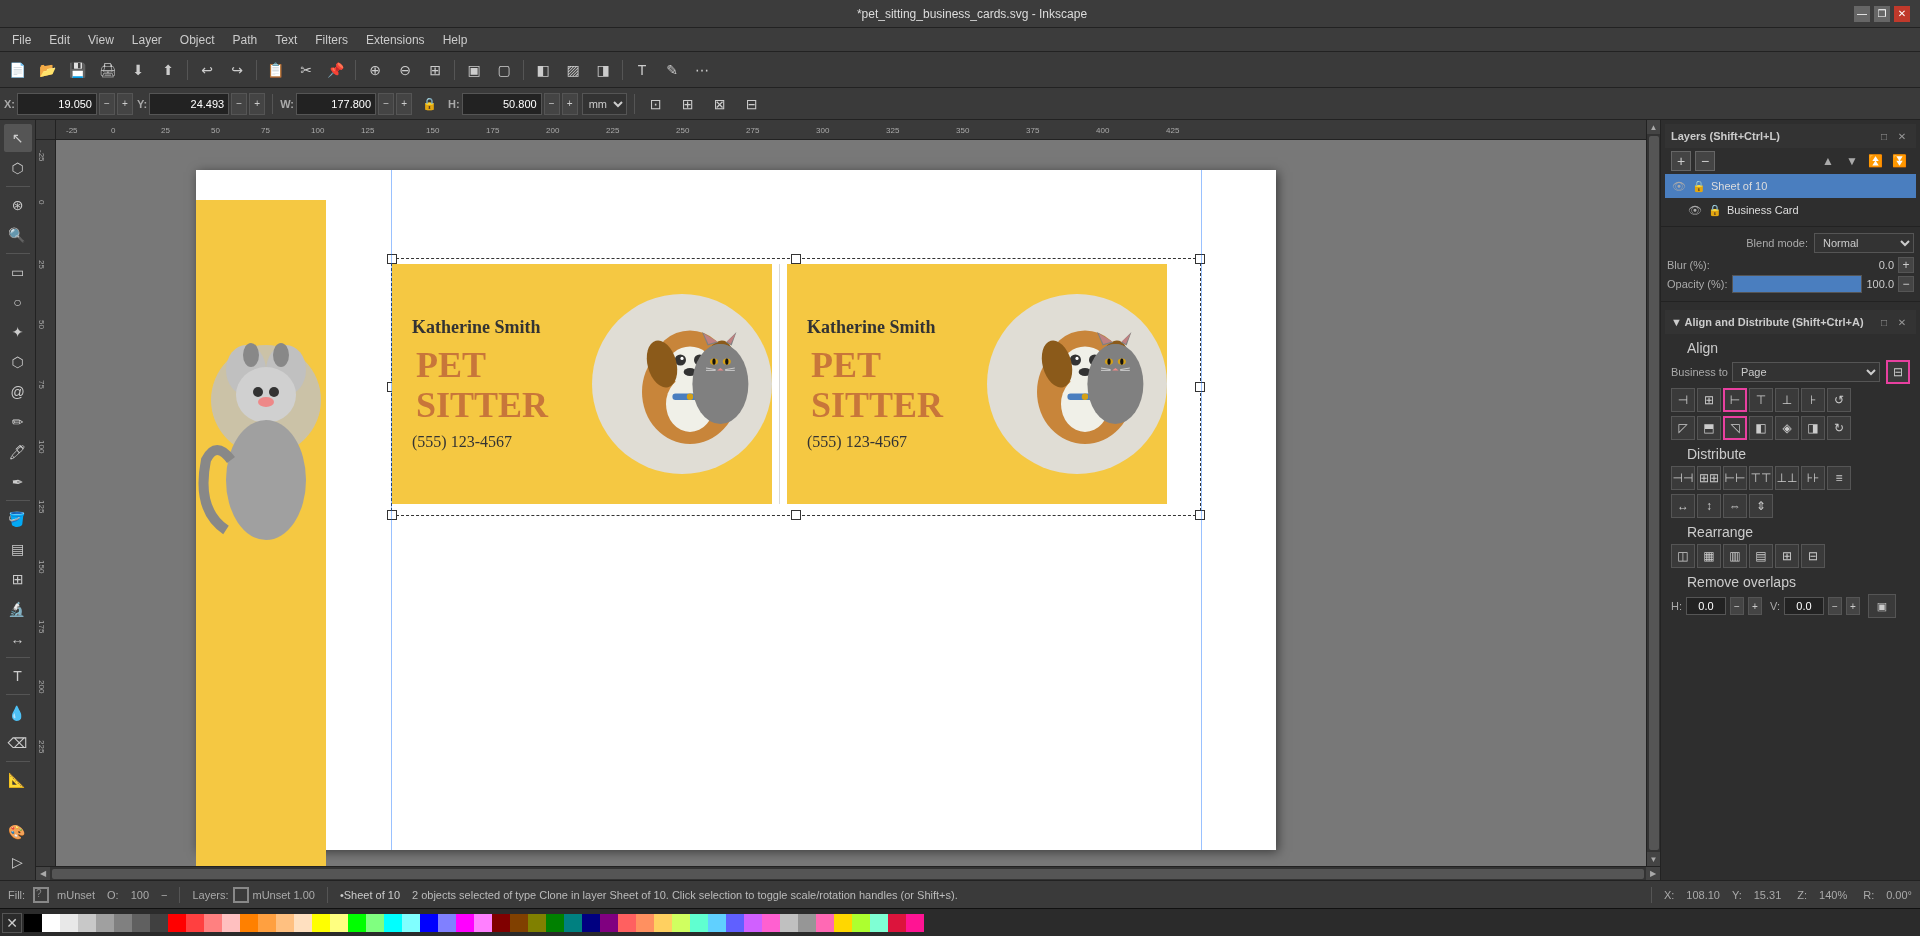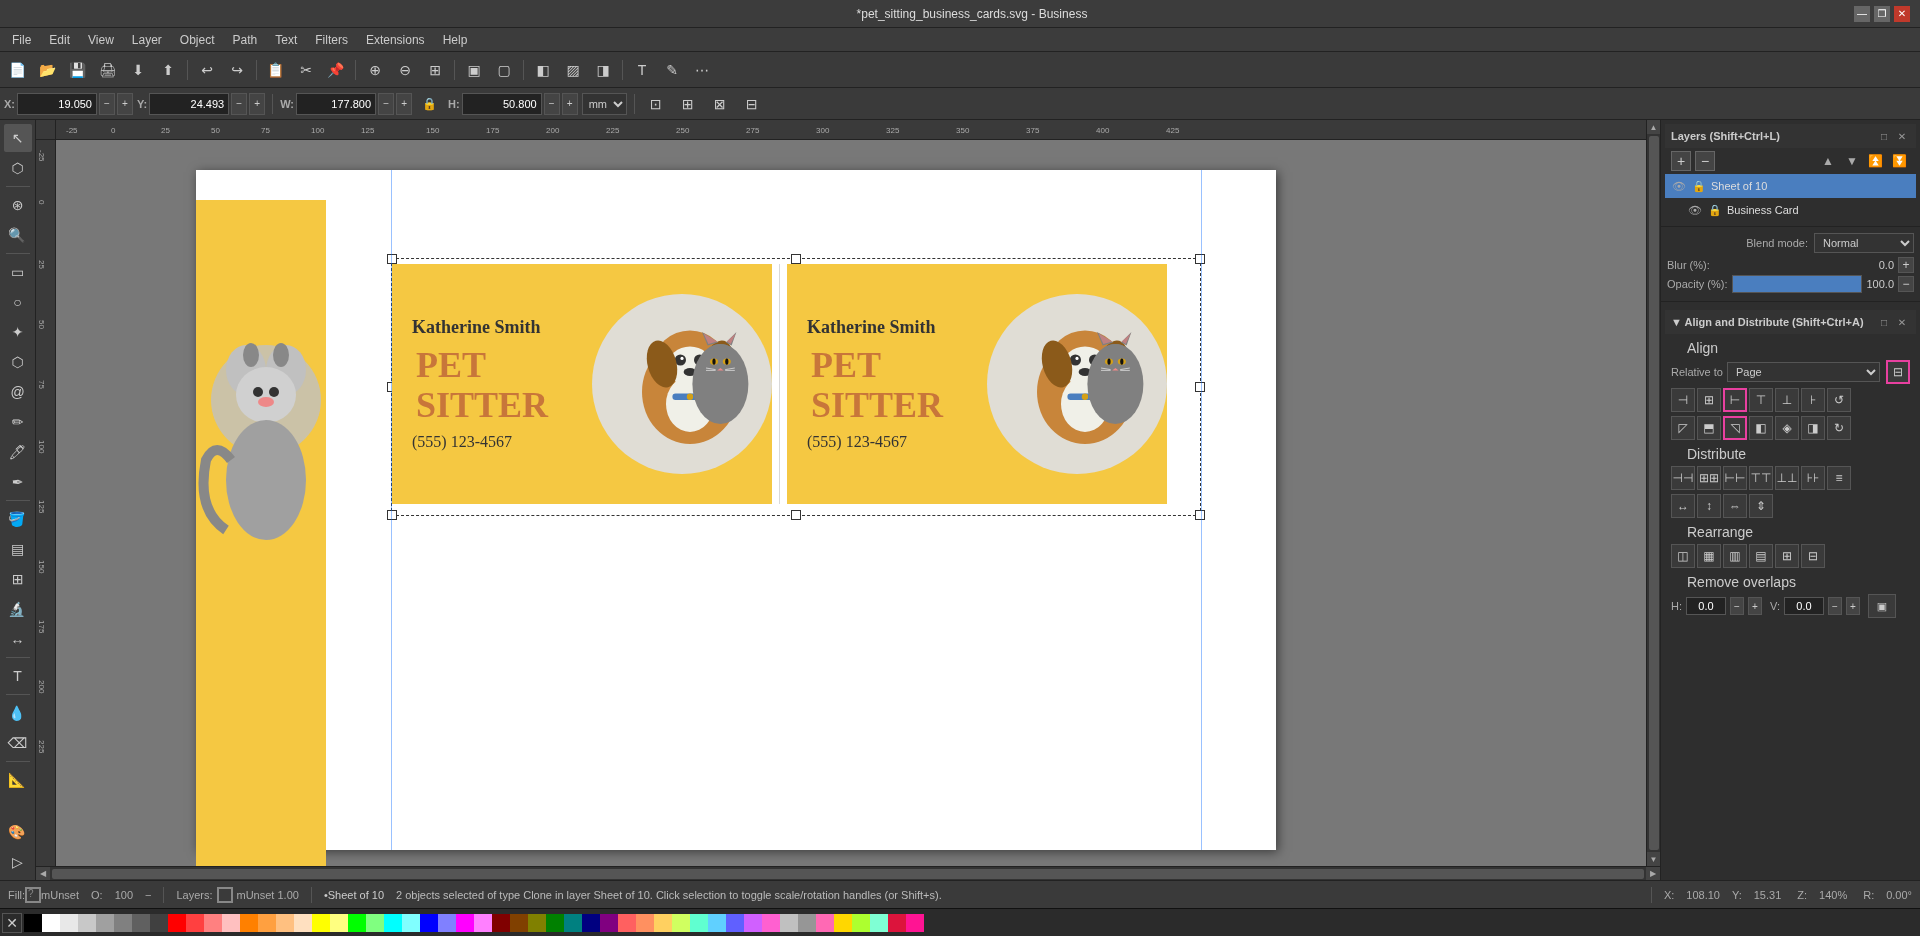--- a/index.html
+++ b/index.html
@@ -113,39 +113,39 @@
     .align-btn { width: 24px; height: 24px; background: #3a3a3a; border: 1px solid #555; color: #ccc; cursor: pointer; display: flex; align-items: center; justify-content: center; font-size: 12px; }
     .align-btn.active-pink { border: 2px solid #e840a0; }
 
     .h-v-row { display: flex; align-items: center; gap: 4px; padding: 2px 6px; }
     .hv-label { color: #aaa; font-size: 11px; }
     .hv-input { background: #222; border: 1px solid #555; color: #fff; width: 40px; height: 18px; padding: 0 2px; font-size: 11px; text-align: center; }
     .hv-btn { width: 14px; height: 18px; background: #444; border: 1px solid #555; color: #ccc; cursor: pointer; font-size: 10px; display: flex; align-items: center; justify-content: center; }
 
     
     #statusbar { height: 28px; background: #3a3a3a; border-top: 1px solid #222; display: flex; align-items: center; padding: 0 8px; gap: 12px; font-size: 11px; color: #aaa; }
-    .status-fill { display: flex; align-items: center; gap: 0; }
+    .status-fill { display: flex; align-items: center; gap: 8px; }
     .fill-box { width: 16px; height: 16px; background: transparent; border: 1px solid #ccc; cursor: pointer; }
     .stroke-indicator { display: flex; align-items: center; gap: 4px; }
 
     .canvas-and-vscroll { display: flex; flex: 1; overflow: hidden; }
     .canvas-col { flex: 1; display: flex; flex-direction: column; overflow: hidden; }
 
     
     #palette-bar { height: 28px; background: #2b2b2b; border-top: 1px solid #111; display: flex; align-items: center; overflow: hidden; }
     .palette-x { width: 20px; height: 20px; display: flex; align-items: center; justify-content: center; color: #ccc; font-size: 14px; cursor: pointer; border: 1px solid #555; margin: 0 2px; }
     .palette-colors { display: flex; align-items: center; overflow: hidden; }
     .pal-color { width: 18px; height: 18px; cursor: pointer; border: none; }
   </style>
 </head>
 <body>
 
 <div id="titlebar">
   <div style="width:80px;"></div>
-  <div class="title">*pet_sitting_business_cards.svg - Business</div>
+  <div class="title">*pet_sitting_business_cards.svg - Inkscape</div>
   <div class="win-controls">
     <button class="win-btn">—</button>
     <button class="win-btn">❐</button>
     <button class="win-btn" style="background:#c0392b;">✕</button>
   </div>
 </div>
 
 <div id="menubar">
   <div class="menu-item">File</div>
   <div class="menu-item">Edit</div>
@@ -528,21 +528,21 @@
         <span style="color:#ccc;font-size:11px;font-weight:bold;">▼ Align and Distribute (Shift+Ctrl+A)</span>
         <div style="display:flex;gap:2px;">
           <button class="panel-btn">□</button>
           <button class="panel-btn">✕</button>
         </div>
       </div>
 
       <div class="section-label">Align</div>
 
       <div class="relative-row">
-        <span class="relative-label">Relative to</span>
+        <span class="relative-label">Business to</span>
         <select class="relative-select">
           <option>Page</option>
           <option>Selection</option>
           <option>First selected</option>
           <option>Last selected</option>
           <option>Biggest object</option>
         </select>
         <button class="align-btn active-pink" style="margin-left:2px;">⊟</button>
       </div>
 

